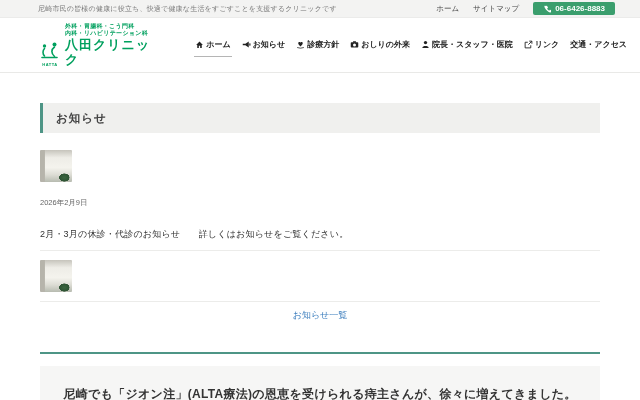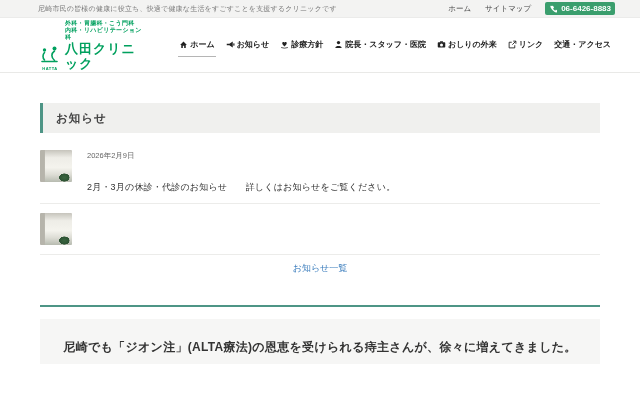--- a/index.html
+++ b/index.html
@@ -6,26 +6,26 @@
   html,body { width:640px; height:400px; overflow:hidden; background:#fff;
     font-family:"Liberation Sans", sans-serif; color:#333; }
 
   
   .topbar { height:18px; background:#f3f3f2; display:flex; align-items:center;
     padding:0 25px 0 38px; border-bottom:1px solid #ebebea; }
   .tagline { font-size:7px; color:#777; letter-spacing:0.2px; }
   .topbar-right { margin-left:auto; display:flex; align-items:center; gap:14px; }
   .topbar-link { font-size:7.5px; color:#444; cursor:pointer; }
   .phone-btn { background:#3a9e6d; color:#fff; font-size:8px; font-weight:bold;
-    height:13px; padding:0 4px; border-radius:2px; display:flex; align-items:center; gap:4px; }
+    height:13px; padding:0 10px; border-radius:2px; display:flex; align-items:center; gap:4px; }
   .phone-btn svg { display:block; }
 
   
   .header { height:55px; background:#fff; display:flex; align-items:center;
-    padding:0 28px 0 38px; border-bottom:1px solid #e9e9e7; }
+    padding:0 12px 0 38px; border-bottom:1px solid #e9e9e7; }
   .logo { display:flex; align-items:flex-end; gap:3px; cursor:pointer; }
   .logo-mark { display:flex; flex-direction:column; align-items:center; }
   .logo-caption { font-size:4px; color:#00a05e; font-weight:bold; letter-spacing:0.5px; }
   .logo-text .depts { font-size:6px; font-weight:bold; color:#00a05e; line-height:7px; letter-spacing:0.3px;}
   .clinic-name { font-size:13px; font-weight:bold; color:#00a05e; letter-spacing:1px; line-height:15px; }
 
   .nav { display:flex; align-items:center; gap:9px; margin-left:34px; }
   .nav-item { display:flex; align-items:center; gap:2px; font-size:8px; font-weight:bold;
     color:#222; cursor:pointer; padding:5px 1px 6px; border-bottom:1px solid transparent; white-space:nowrap; }
   .nav-item.active { border-bottom:1px solid #b5b5b5; }
@@ -33,21 +33,21 @@
 
   
   .main { width:560px; margin:0 auto; padding-top:30px; }
 
   .section-header { background:#f0f0ee; border-left:3px solid #4e9586;
     height:30px; line-height:30px; padding-left:13px; font-size:11.5px;
     font-weight:bold; color:#444; letter-spacing:1px; }
 
   .news-list { margin-top:8px; }
   .news-row { display:flex; gap:15px; padding:9px 0; border-bottom:1px solid #ececea;
-    align-items:flex-start; cursor:pointer; }
+    align-items:flex-start; cursor:pointer;flex-direction:column; }
   .thumb { width:32px; height:32px; flex:none; border-radius:1px;
     background:
       radial-gradient(ellipse 9px 7px at 76% 86%, #39653f 0%, #2d5233 55%, rgba(0,0,0,0) 60%),
       linear-gradient(90deg, #b6b4ab 0%, #b6b4ab 14%, rgba(0,0,0,0) 15%),
       linear-gradient(180deg, #c6c4bc 0%, #eeede7 24%, #f4f3ed 55%, #dcdcd4 78%, #b7bbb0 100%);
   }
   .news-text { padding-top:1px; }
   .news-date { font-size:7.5px; color:#666; }
   .news-title { font-size:9px; color:#333; margin-top:20px; letter-spacing:0.2px; }
 
@@ -122,35 +122,35 @@
           <svg width="9" height="9" viewBox="0 0 12 12">
             <path fill="#222" d="M6 8.6 C2 5.8 2.6 2.8 4.4 2.8 C5.4 2.8 6 3.6 6 3.6 C6 3.6 6.6 2.8 7.6 2.8 C9.4 2.8 10 5.8 6 8.6 Z"></path>
             <path fill="none" stroke="#222" stroke-width="1" d="M1.5 10 Q6 11.8 10.5 10"></path>
           </svg>
         </span>
       <span>診療方針</span>
     </span>
     <span class="nav-item">
       <span>
           <svg width="9" height="9" viewBox="0 0 12 12">
-            <circle cx="6" cy="3.4" r="2.2" fill="#222"></circle>
-            <path fill="#222" d="M1.8 10.5 C1.8 7.2 10.2 7.2 10.2 10.5 Z"></path>
-          </svg>
-        </span>
-      <span>院長・スタッフ・医院</span>
-    </span>
-    <span class="nav-item">
-      <span>
-          <svg width="9" height="9" viewBox="0 0 12 12">
             <rect x="1" y="3" width="10" height="7" rx="1" fill="#222"></rect>
             <rect x="4" y="1.5" width="4" height="2" rx="0.5" fill="#222"></rect>
             <circle cx="6" cy="6.5" r="2" fill="#fff"></circle>
           </svg>
         </span>
       <span>おしりの外来</span>
+    </span>
+    <span class="nav-item">
+      <span>
+          <svg width="9" height="9" viewBox="0 0 12 12">
+            <circle cx="6" cy="3.4" r="2.2" fill="#222"></circle>
+            <path fill="#222" d="M1.8 10.5 C1.8 7.2 10.2 7.2 10.2 10.5 Z"></path>
+          </svg>
+        </span>
+      <span>院長・スタッフ・医院</span>
     </span>
     <span class="nav-item">
       <span>
           <svg width="9" height="9" viewBox="0 0 12 12">
             <path fill="none" stroke="#222" stroke-width="1.2" d="M9 7 V10.5 H1.5 V3 H5"></path>
             <path fill="none" stroke="#222" stroke-width="1.2" d="M7 1.5 H10.5 V5 M10.3 1.7 L5.8 6.2"></path>
           </svg>
         </span>
       <span>リンク</span>
     </span>

